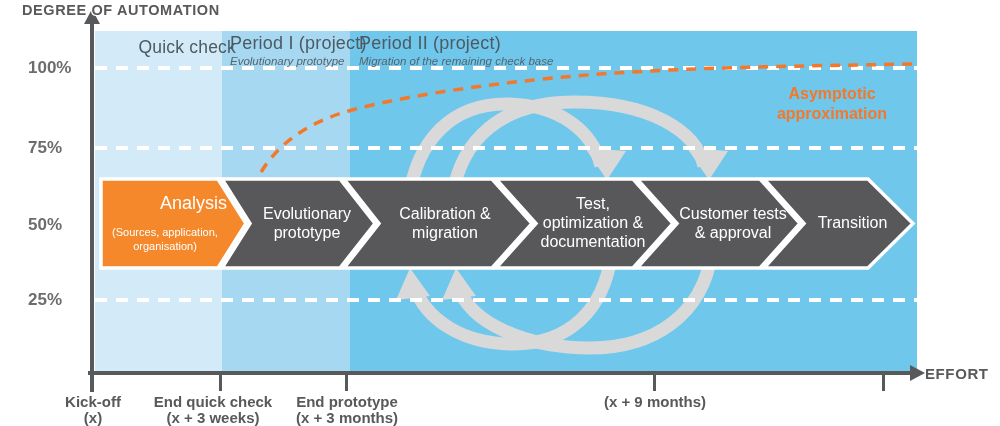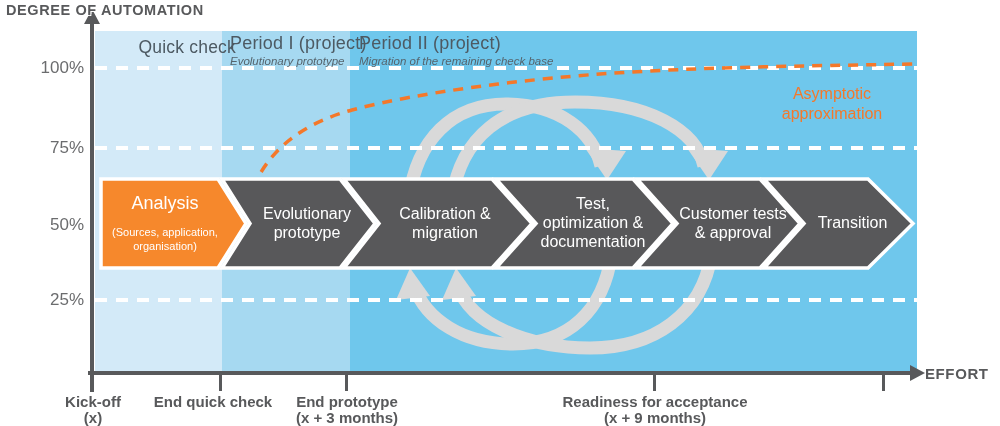--- a/index.html
+++ b/index.html
@@ -19,48 +19,48 @@
 
   
   .gridline { position:absolute; left:95px; width:822px; height:4px;
     background:repeating-linear-gradient(90deg,#ffffff 0 12px, transparent 12px 21px); }
 
   
   .layer { position:absolute; left:0; top:0; width:1000px; height:426px; }
 
   
   .ytick { position:absolute; left:28px; width:56px; height:20px; line-height:20px;
-    text-align:right; font-size:17px; font-weight:400; color:#6b6c6e;
+    text-align:left; font-size:17px; font-weight:700; color:#6b6c6e;
     text-shadow:-1px -1px 0 #fff,1px -1px 0 #fff,-1px 1px 0 #fff,1px 1px 0 #fff; }
 
   
   .axis { position:absolute; background:#58595b; }
   .y-shaft { left:90px; top:22px; width:4px; height:370px; }
   .x-shaft { left:88px; top:371px; width:822px; height:4px; }
   .y-arrow { position:absolute; left:84px; top:9px; width:0; height:0;
     border-left:8px solid transparent; border-right:8px solid transparent; border-bottom:15px solid #58595b; }
   .x-arrow { position:absolute; left:910px; top:365px; width:0; height:0;
     border-top:8px solid transparent; border-bottom:8px solid transparent; border-left:15px solid #58595b; }
   .tick { position:absolute; top:375px; width:3px; height:16px; background:#58595b; }
 
   .axis-title { color:#58595b; font-weight:700; letter-spacing:.6px;
     text-shadow:-1px -1px 0 #fff,1px -1px 0 #fff,-1px 1px 0 #fff,1px 1px 0 #fff; }
-  .y-title { left:6px; top:2px; font-size:14.5px; }
+  .y-title { left:22px; top:2px; font-size:14.5px; }
   .x-title { left:925px; top:365px; font-size:15px; }
 
   
   .phase-txt { position:absolute; top:179px; height:89px; display:flex; flex-direction:column;
     align-items:center; justify-content:center; text-align:center; color:#ffffff;
     font-size:16px; line-height:1.18; }
   .phase-txt.first .t { font-size:18px; }
   .phase-txt .s { font-size:11px; line-height:1.25; margin-top:12px; }
 
   
   .asymptote-label { position:absolute; left:757px; top:84px; width:150px; text-align:center;
-    color:#f4782a; font-weight:400; font-size:16px; line-height:1.25; }
+    color:#f4782a; font-weight:700; font-size:16px; line-height:1.25; }
 
   
   .milestone { position:absolute; top:394px; width:200px; text-align:center;
     color:#58595b; font-size:15px; font-weight:700; line-height:16px;
     text-shadow:-1px -1px 0 #fff,1px -1px 0 #fff,-1px 1px 0 #fff,1px 1px 0 #fff; }
 </style>
 </head>
 <body>
 
 <div class="canvas">
@@ -105,21 +105,21 @@
   </div>
   <div class="col-head" style="left:230px; top:33px;">
     <div class="t" style="font-size:18px;">Period I (project)</div>
     <div class="s">Evolutionary prototype</div>
   </div>
   <div class="col-head" style="left:359px; top:33px;">
     <div class="t" style="font-size:18px;">Period II (project)</div>
     <div class="s">Migration of the remaining check base</div>
   </div>
 
-  <div class="phase-txt first" style="left:103px; width:124px;">
+  <div class="phase-txt first" style="left:103px; width:124px;align-items:flex-end;">
     <div class="t">Analysis</div>
     <div class="s">(Sources, application, organisation)</div>
   </div>
   <div class="phase-txt" style="left:243px; width:128px;">
     <div class="t">Evolutionary prototype</div>
   </div>
   <div class="phase-txt" style="left:380px; width:130px;">
     <div class="t">Calibration &amp; migration</div>
   </div>
   <div class="phase-txt" style="left:535px; width:116px;">
@@ -150,23 +150,23 @@
 
   <div class="abs axis-title y-title">DEGREE OF AUTOMATION</div>
   <div class="abs axis-title x-title">EFFORT</div>
 
   <div class="milestone" style="left:-7px;">
     <div>Kick-off</div>
     <div>(x)</div>
   </div>
   <div class="milestone" style="left:113px;">
     <div>End quick check</div>
+    <div>(x + 3 weeks)</div>
   </div>
   <div class="milestone" style="left:247px;">
     <div>End prototype</div>
     <div>(x + 3 months)</div>
   </div>
   <div class="milestone" style="left:555px;">
-    <div>Readiness for acceptance</div>
     <div>(x + 9 months)</div>
   </div>
 
 </div>
 
 </body></html>

